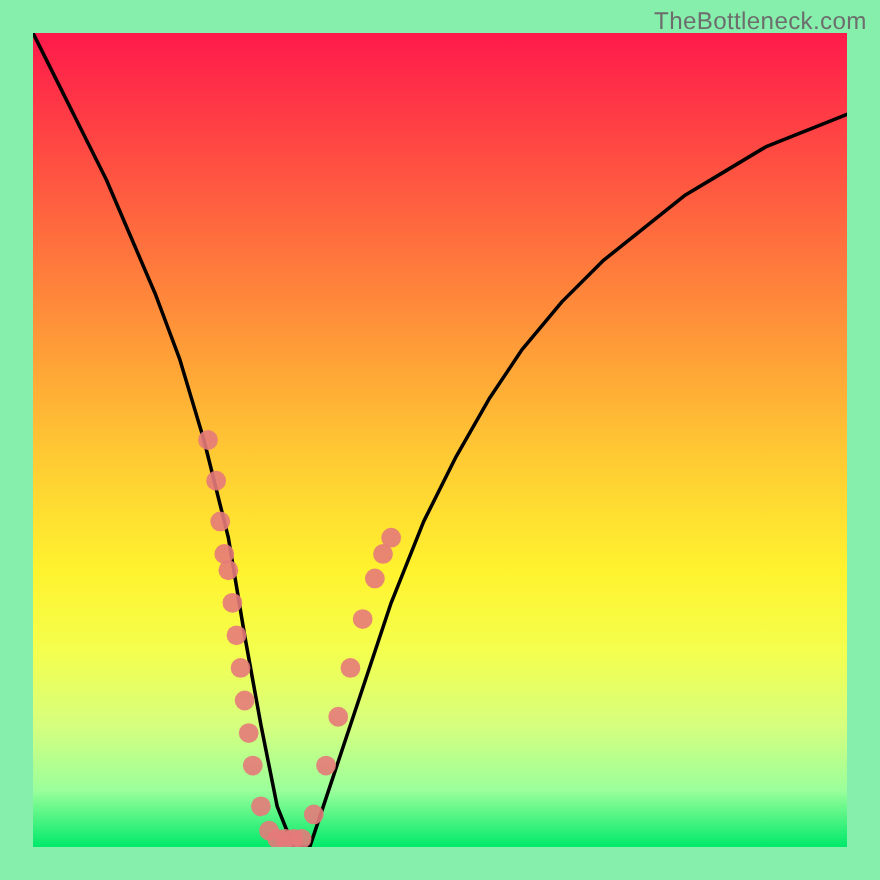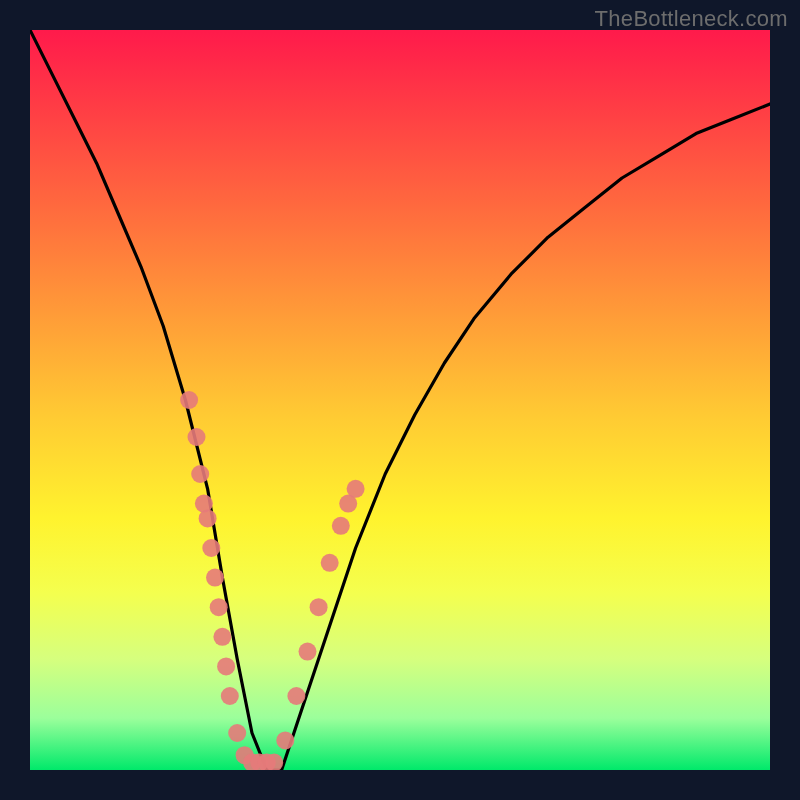--- a/index.html
+++ b/index.html
@@ -10,21 +10,21 @@
     overflow: hidden;
     background: #000;
     font-family: Arial, Helvetica, sans-serif;
   }
   .frame {
     position: absolute;
     top: 0;
     left: 0;
     width: 800px;
     height: 800px;
-    background: #0f172a;
+    background: #86efac;
   }
   .plot {
     position: absolute;
     top: 30px;
     left: 30px;
     width: 740px;
     height: 740px;
     background: linear-gradient(
       to bottom,
       #ff1a4b 0%,

